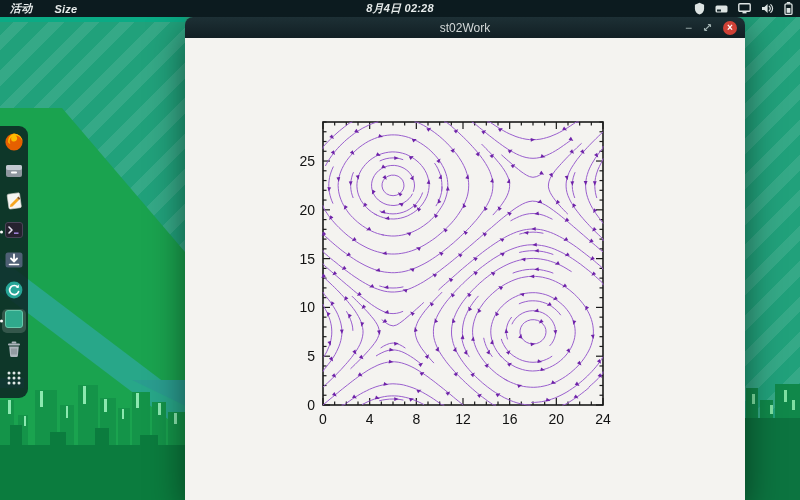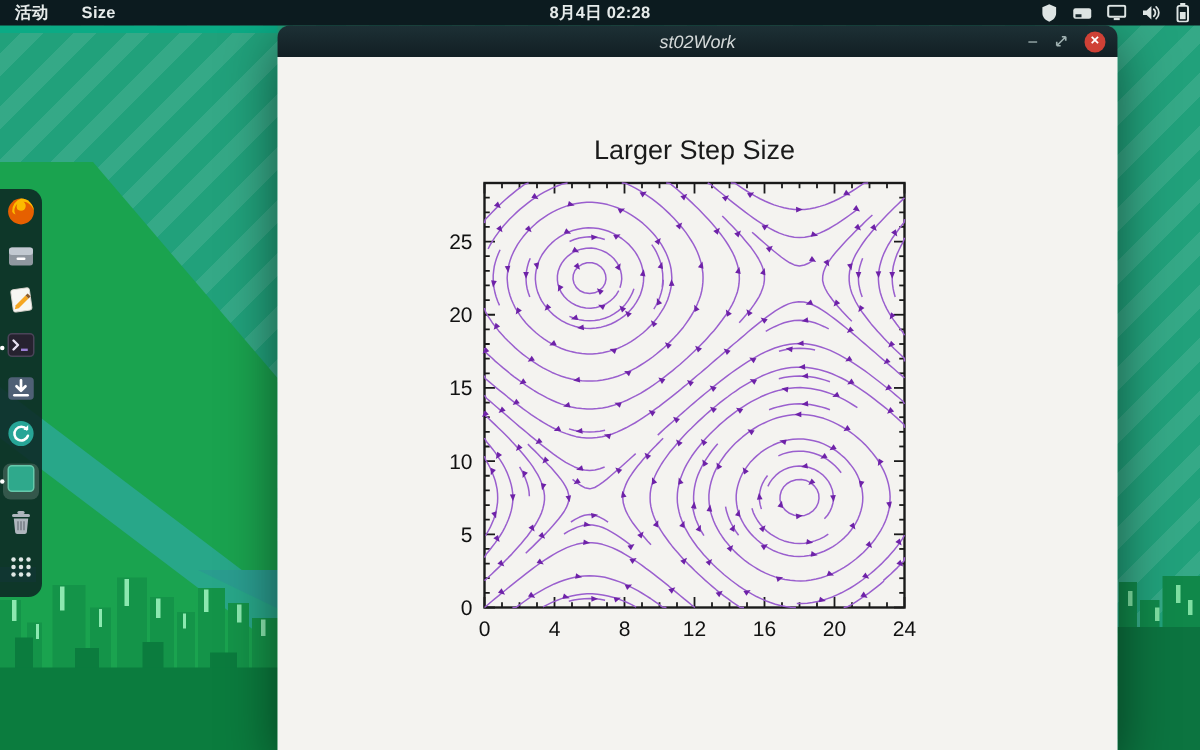--- a/index.html
+++ b/index.html
@@ -7,41 +7,41 @@
           background:var(--wallpaper_base,#21a17b);
           font-family:"Liberation Sans",sans-serif;}
   .stripes{position:absolute;inset:0;
            background:repeating-linear-gradient(135deg, rgba(255,255,255,.09) 0 11px, rgba(255,255,255,0) 11px 25px);}
   #wallsvg{position:absolute;left:0;top:0;}
 
   
   .topbar{position:absolute;left:0;top:0;width:800px;height:17px;background:var(--topbar_bg,#0c1b1f);
           color:#e6ebea;font-size:11px;z-index:40;}
   .tb-left{position:absolute;left:10px;top:0;height:17px;display:flex;gap:22px;align-items:center;}
-  .tb-activities,.tb-app,.tb-clock{font-weight:700;letter-spacing:.2px;cursor:default;}
+  .tb-activities,.tb-app,.tb-clock{font-weight:700;letter-spacing:.2px;cursor:default;font-style:italic;}
   .tb-clock{position:absolute;left:50%;top:0;transform:translateX(-50%);height:17px;display:flex;align-items:center;}
   .tb-icons{position:absolute;right:7px;top:0;height:17px;display:flex;align-items:center;gap:10px;}
   .tb-icons svg{display:block;}
 
   
   .dock{position:absolute;left:0;top:126px;width:28px;height:266px;background:var(--dock_bg,rgba(13,40,36,.88));
         border-radius:0 9px 9px 0;z-index:30;display:flex;flex-direction:column;align-items:center;
         justify-content:space-around;padding:3px 0;}
   .dock-item{position:relative;width:24px;height:24px;display:flex;align-items:center;justify-content:center;}
   .dock-item.active{background:rgba(255,255,255,.16);border-radius:5px;}
   .run-dot{position:absolute;left:-2px;top:50%;transform:translateY(-50%);width:3px;height:3px;border-radius:50%;background:#fff;}
 
   
   .window{position:absolute;left:185px;top:17px;width:560px;height:483px;z-index:35;
           border-radius:8px 8px 0 0;box-shadow:0 12px 36px rgba(0,0,0,.5);}
   .titlebar{position:absolute;left:0;top:0;width:560px;height:21px;
             background:linear-gradient(var(--titlebar_bg,#1d3035),#121f24);
             border-radius:8px 8px 0 0;}
   .wtitle{position:absolute;left:0;right:0;top:0;height:21px;display:flex;align-items:center;justify-content:center;
-          color:#d4d9d9;font-size:12px;font-style:italic;}
+          color:#d4d9d9;font-size:12px;}
   .controls{position:absolute;right:8px;top:0;height:21px;display:flex;gap:11px;align-items:center;}
   .ctl-min{color:#9fb0b0;font-size:12px;line-height:1;cursor:default;}
   .ctl-max{display:flex;align-items:center;cursor:default;}
   .ctl-close{width:14px;height:14px;border-radius:50%;background:#cf4136;color:#fff;font-size:10px;font-weight:700;
              display:flex;align-items:center;justify-content:center;line-height:1;cursor:default;}
   .content{position:absolute;left:0;top:21px;width:560px;height:462px;background:var(--content_bg,#f4f3f0);}
   .plot-title{position:absolute;left:138px;top:52px;width:280px;text-align:center;
               font-size:18px;color:#1a1a1a;}
   #plot-svg{position:absolute;left:0;top:0;}
   .ticklabel{font-family:"Liberation Sans",sans-serif;font-size:14px;fill:#111;}
@@ -226,21 +226,20 @@
         <span class="ctl-min">−</span>
         <span class="ctl-max">
             <svg width="9" height="9">
               <path d="M1.5 7.5 7.5 1.5 M1.5 7.5v-2.6M1.5 7.5h2.6M7.5 1.5v2.6M7.5 1.5h-2.6" stroke="#9fb0b0" stroke-width="1.1" fill="none"></path>
             </svg>
           </span>
         <span class="ctl-close">×</span>
       </div>
     </div>
     <div class="content">
-      <div class="plot-title">Larger Step Size</div>
       <svg id="plot-svg" width="560" height="462">
           <rect x="138" y="84" width="280" height="283" fill="none" stroke="#1a1a1a" stroke-width="1.6"></rect>
           <line x1="138" y1="367" x2="138" y2="360" stroke="#1a1a1a" stroke-width="1.2"></line>
           <line x1="138" y1="84" x2="138" y2="91" stroke="#1a1a1a" stroke-width="1.2"></line>
           <line x1="149.66666666666666" y1="367" x2="149.66666666666666" y2="363.5" stroke="#1a1a1a" stroke-width="1.2"></line>
           <line x1="149.66666666666666" y1="84" x2="149.66666666666666" y2="87.5" stroke="#1a1a1a" stroke-width="1.2"></line>
           <line x1="161.33333333333334" y1="367" x2="161.33333333333334" y2="363.5" stroke="#1a1a1a" stroke-width="1.2"></line>
           <line x1="161.33333333333334" y1="84" x2="161.33333333333334" y2="87.5" stroke="#1a1a1a" stroke-width="1.2"></line>
           <line x1="173" y1="367" x2="173" y2="363.5" stroke="#1a1a1a" stroke-width="1.2"></line>
           <line x1="173" y1="84" x2="173" y2="87.5" stroke="#1a1a1a" stroke-width="1.2"></line>

